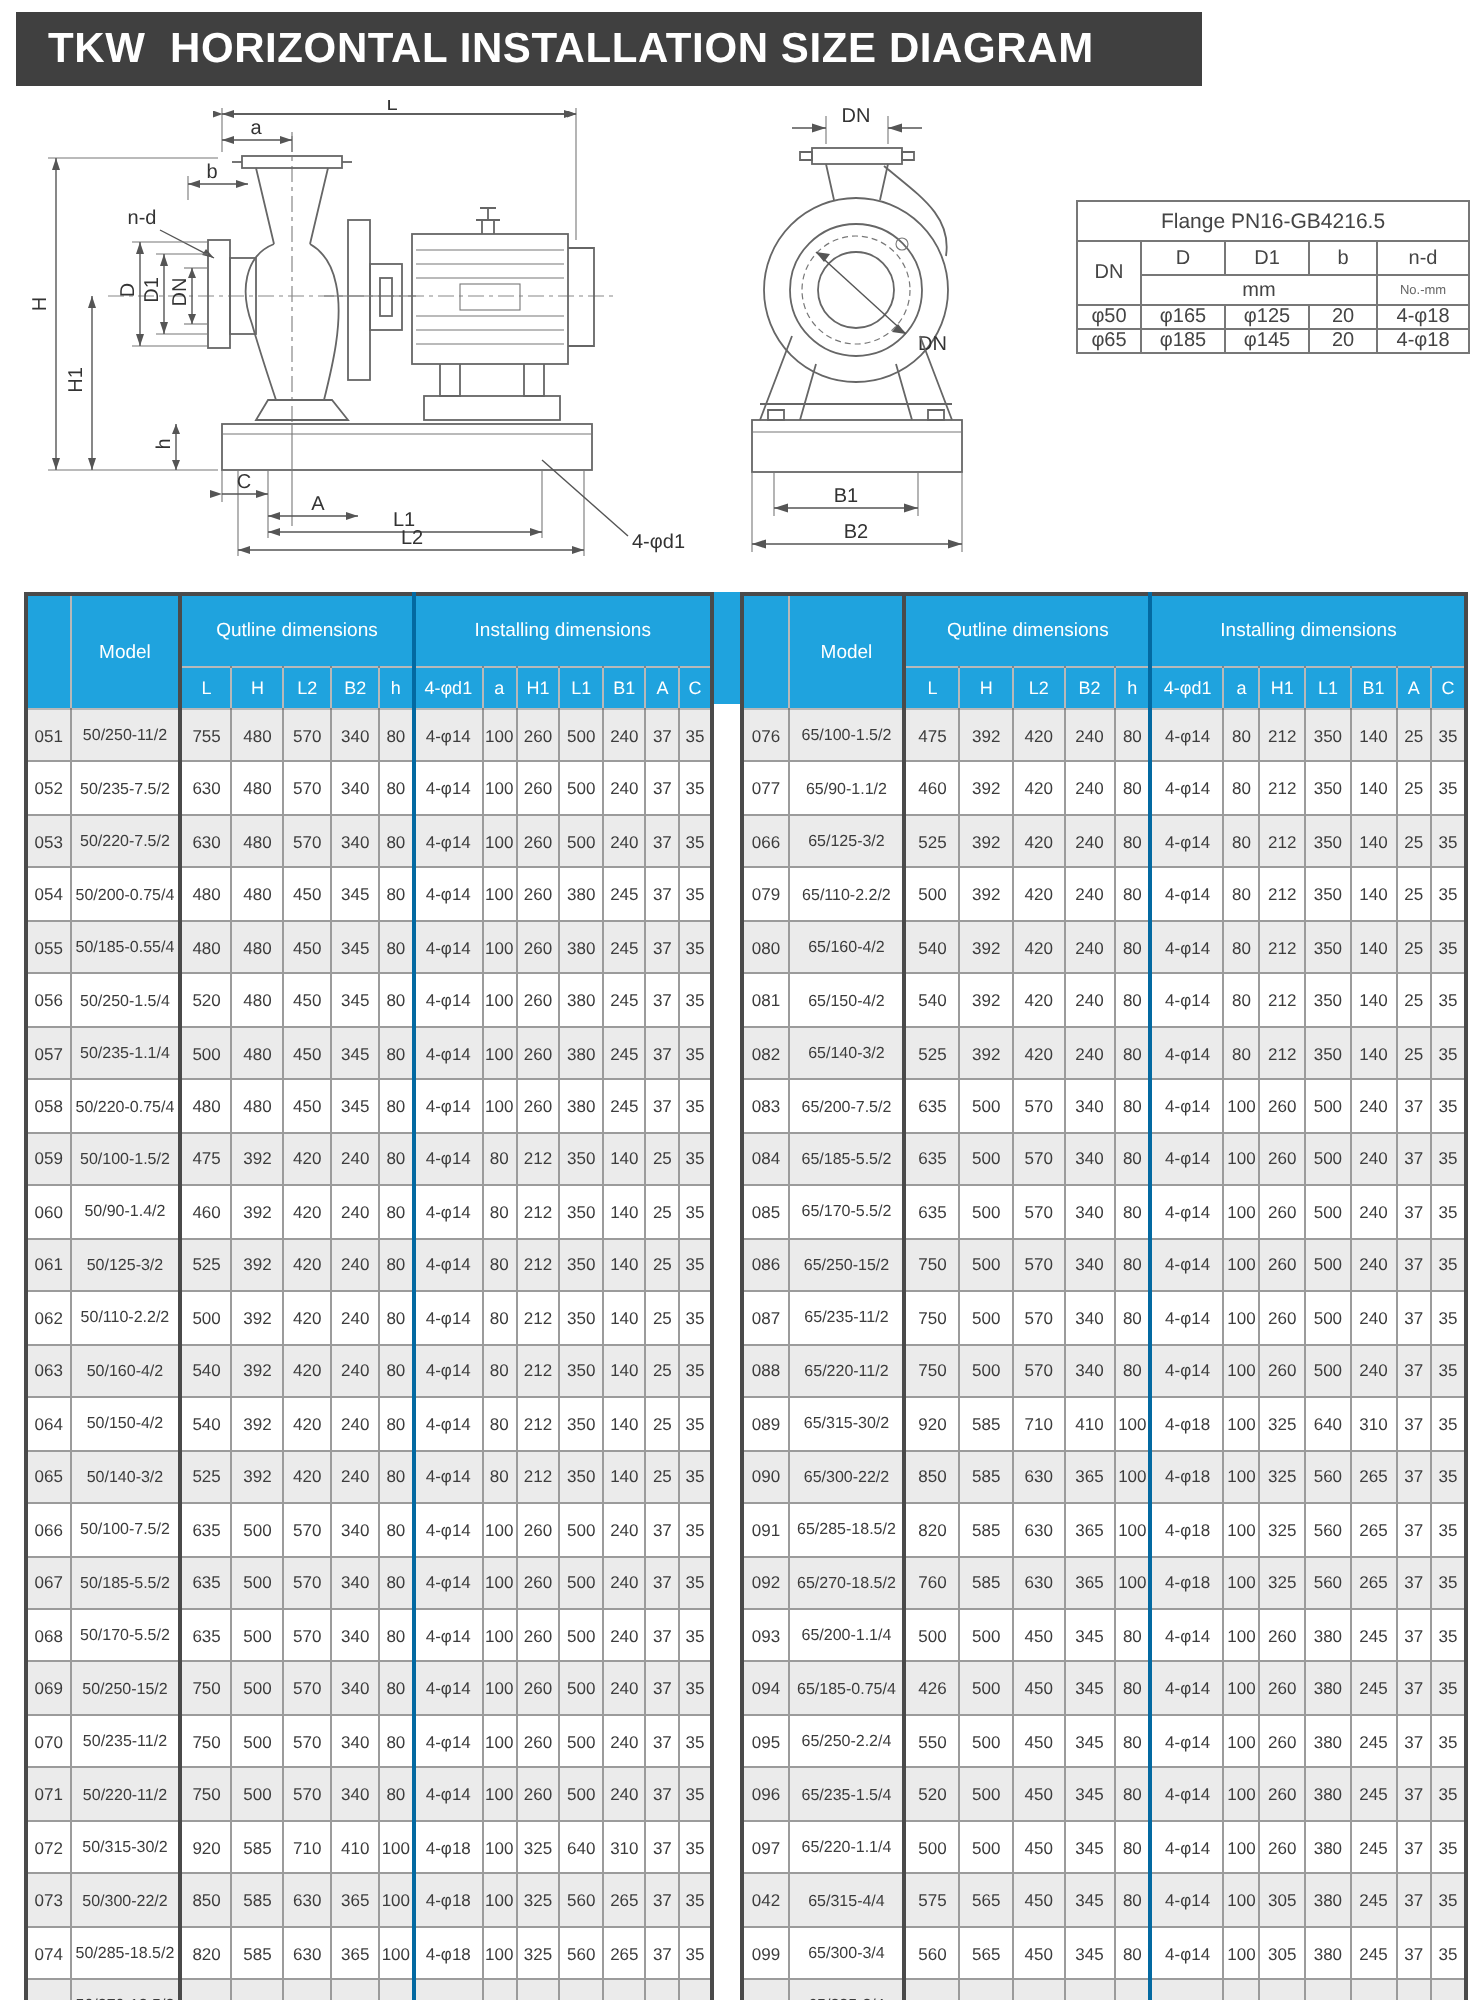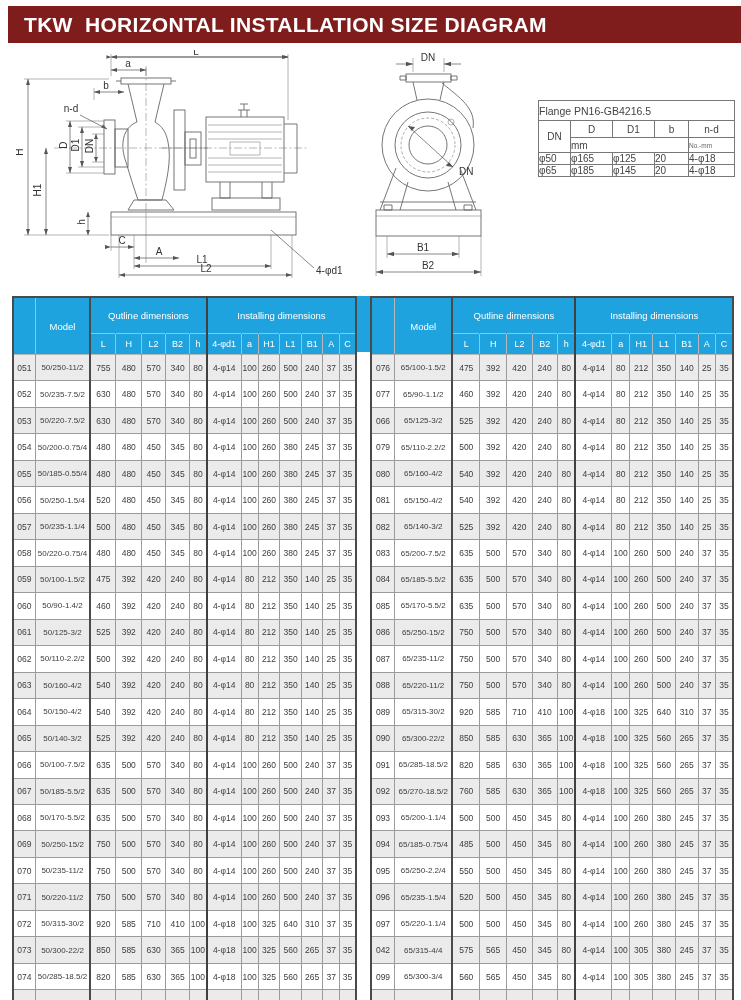--- a/index.html
+++ b/index.html
@@ -2,42 +2,42 @@
 <html><head>
 <meta charset="utf-8">
 <style>
   html,body{margin:0;padding:0;}
   body{
     width:741px;height:1000px;position:relative;background:#fff;
     font-family:"Liberation Sans", sans-serif;overflow:hidden;
   }
   
   .title-bar{
-    position:absolute;left:8px;top:6px;width:734px;height:37px;
-    background:#7f1d1d;color:#fff;font-weight:bold;font-size:21px;
+    position:absolute;left:8px;top:6px;width:593px;height:37px;
+    background:#404040;color:#fff;font-weight:bold;font-size:21px;
     line-height:37px;padding-left:16px;box-sizing:border-box;
     white-space:pre;letter-spacing:.3px;
   }
   
   .drawing{position:absolute;}
   #side-view{left:16px;top:50px;}
   #front-view{left:356px;top:50px;}
   svg text{font-family:"Liberation Sans",sans-serif;font-size:10px;fill:#333;}
   .oline{stroke:#666;stroke-width:.9;fill:none;}
   .thin{stroke:#777;stroke-width:.55;fill:none;}
   .dim{stroke:#555;stroke-width:.7;fill:none;}
   .cl{stroke:#888;stroke-width:.6;fill:none;stroke-dasharray:8 2.5 2 2.5;}
   .dash{stroke:#777;stroke-width:.6;fill:none;stroke-dasharray:3 2;}
   
   .flange{
     position:absolute;left:538px;top:100px;width:196px;border-collapse:collapse;
     table-layout:fixed;font-size:10px;color:#444;
   }
   .flange td,.flange th{
-    border:1px solid #777;vertical-align:middle;
+    border:1px solid #777;text-align:center;vertical-align:middle;
     font-weight:normal;padding:0;overflow:hidden;
   }
   .flange .t-row td{height:19px;font-size:10.5px;}
   .flange .h-row th{height:16px;}
   .flange .u-row td{height:14px;}
   .nomm{font-size:6.5px;color:#666;}
   
   .tables-row{position:absolute;left:12px;top:296px;display:flex;}
   .spacer{width:13px;background:linear-gradient(#1fa3de 0 56px,#ffffff 56px);}
   table.dim-table{
@@ -54,21 +54,21 @@
   .dim-table thead tr:last-child th{height:20px;font-size:9px;}
   .dim-table th.small{font-size:8.5px;}
   .dim-table td{
     border:1px solid #9b9b9b;text-align:center;vertical-align:middle;
     height:25.48px;padding:0;overflow:hidden;white-space:nowrap;
   }
   .dim-table tbody tr:nth-child(odd) td{background:#ebebeb;}
   .dim-table tbody tr:nth-child(even) td{background:#ffffff;}
   .dim-table td:nth-child(2){font-size:8px;}
   .dim-table td:nth-child(3),.dim-table th.gb{border-left:2px solid #4a4a4a;margin-top:16px;}
-  .dim-table td:nth-child(8),.dim-table th.gb2{border-left:2px solid #404040;margin-left:36px;}
+  .dim-table td:nth-child(8),.dim-table th.gb2{border-left:2px solid #0369a1;margin-left:36px;}
   col.c-no{width:6.5%;} col.c-model{width:16%;}
   col.c-l{width:7.5%;} col.c-h{width:7.5%;} col.c-l2{width:7%;} col.c-b2{width:7%;}
   col.c-hh{width:5%;} col.c-d1{width:10%;} col.c-a{width:5%;}
   col.c-h1{width:6.3%;} col.c-l1{width:6.3%;} col.c-b1{width:6.3%;}
   col.c-aa{width:4.8%;} col.c-cc{width:4.8%;}
 </style>
 </head>
 <body>
 
 <div class="title-bar">TKW  HORIZONTAL INSTALLATION SIZE DIAGRAM</div>
@@ -1055,21 +1055,21 @@
           <td>100</td>
           <td>260</td>
           <td>380</td>
           <td>245</td>
           <td>37</td>
           <td>35</td>
         </tr>
         <tr>
           <td>094</td>
           <td>65/185-0.75/4</td>
-          <td>485</td>
+          <td>426</td>
           <td>500</td>
           <td>450</td>
           <td>345</td>
           <td>80</td>
           <td>4-φ14</td>
           <td>100</td>
           <td>260</td>
           <td>380</td>
           <td>245</td>
           <td>37</td>

